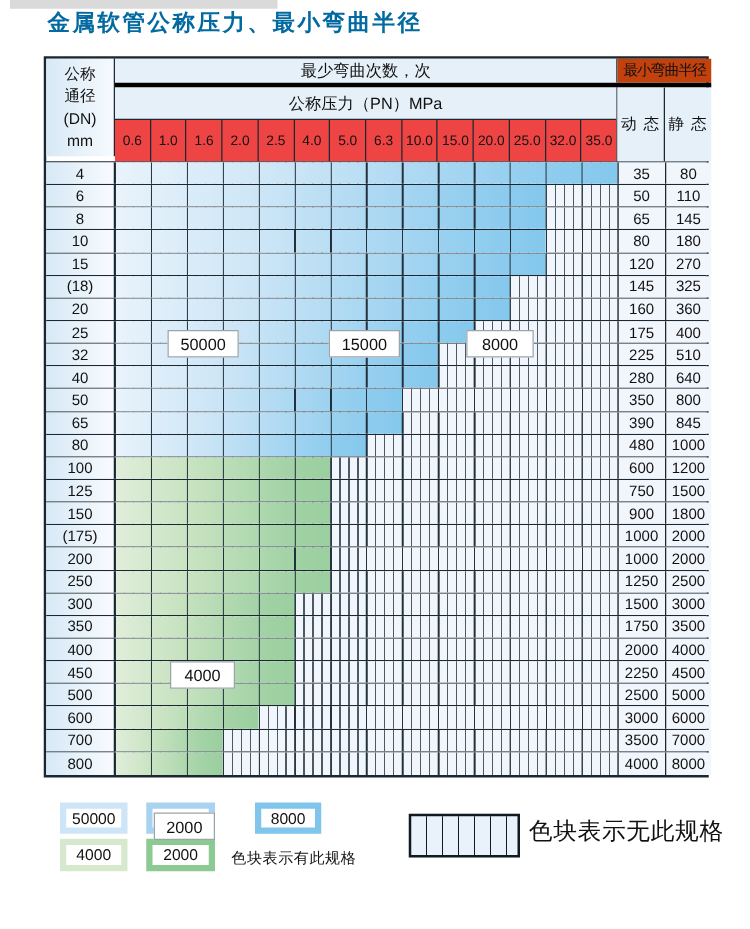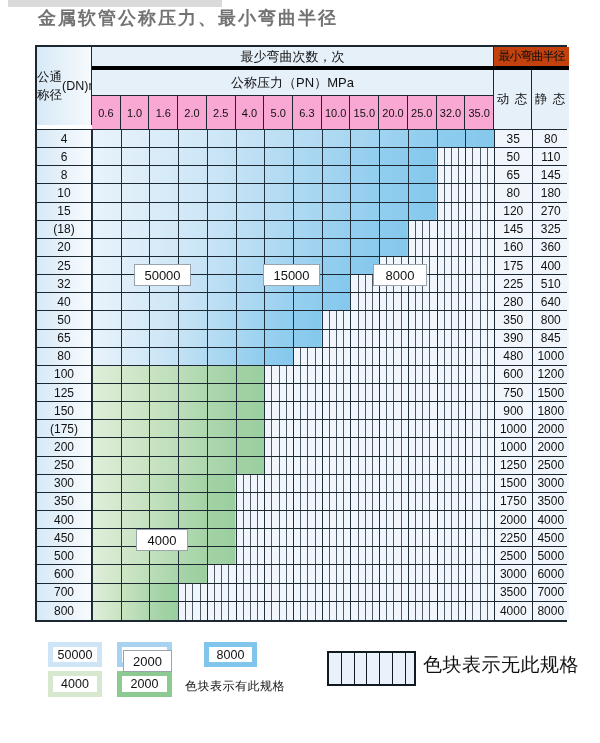--- a/index.html
+++ b/index.html
@@ -4,41 +4,41 @@
 <style>
   html,body{margin:0;padding:0;}
   body{
     width:600px;height:743px;position:relative;background:#ffffff;
     font-family:"Liberation Sans","DejaVu Sans",sans-serif;color:#111;
     overflow:hidden;
   }
   .gray-strip{position:absolute;left:8px;top:0;width:214px;height:7px;background:#dadada;}
   .title{
     position:absolute;left:38px;top:6px;font-family:"DejaVu Serif","Liberation Serif",serif;
-    font-weight:bold;font-size:18px;letter-spacing:2px;color:#737373;
+    font-weight:bold;font-size:18px;letter-spacing:2px;color:#0369a1;
   }
   
   .tbl{
     position:absolute;left:35px;top:45px;width:532px;
     border:2px solid #1b2831;box-sizing:border-box;background:#fff;
     font-size:12px;
   }
   .hdr{display:flex;border-bottom:1px solid #1b2831;}
   .dn-head{
-    width:55px;flex:none;display:flex;flex-direction:row;align-items:center;
+    width:55px;flex:none;display:flex;flex-direction:column;justify-content:center;align-items:center;
     background:linear-gradient(90deg,#d7e9f6,#f6fafd);border-right:1px solid #1b2831;box-sizing:border-box;
     font-size:12.5px;line-height:18px;
   }
   .h-top{display:flex;height:19px;border-bottom:4px solid #000000;}
   .cycles-title{flex:1;display:flex;align-items:center;justify-content:center;background:#e6f0f9;font-size:13px;border-right:1px solid #1b2831;box-sizing:border-box;}
   .radius-title{width:75px;flex:none;display:flex;align-items:center;justify-content:center;background:#c2410c;font-size:12px;letter-spacing:-1px;}
   .h-mid{display:flex;height:59px;}
   .pn-wrap{width:402px;flex:none;border-right:1px solid #1b2831;box-sizing:border-box;display:flex;flex-direction:column;}
   .pn-title{height:26px;border-bottom:1px solid #1b2831;display:flex;align-items:center;justify-content:center;background:#e6f0f9;font-size:13px;box-sizing:border-box;}
-  .pn-cols{flex:1;display:flex;background:#f9a8d4;}
+  .pn-cols{flex:1;display:flex;background:#ef4444;}
   .pn-col{flex:1;display:flex;align-items:center;justify-content:center;border-right:1px solid #1b2831;box-sizing:border-box;font-size:11px;padding:0;}
   .pn-col:last-child{border-right:none;}
   .sd-wrap{width:75px;flex:none;display:flex;background:#e6f0f9;}
   .sd-cell{flex:1;display:flex;align-items:center;justify-content:center;border-right:1px solid #1b2831;box-sizing:border-box;font-size:12.5px;letter-spacing:1px;}
   .sd-cell:last-child{border-right:none;}
   
   .body{position:relative;}
   .row{display:flex;height:18.143px;border-bottom:1px solid #1b2831;box-sizing:border-box;}
   .row:last-child{border-bottom:none;}
   .dn-cell{

